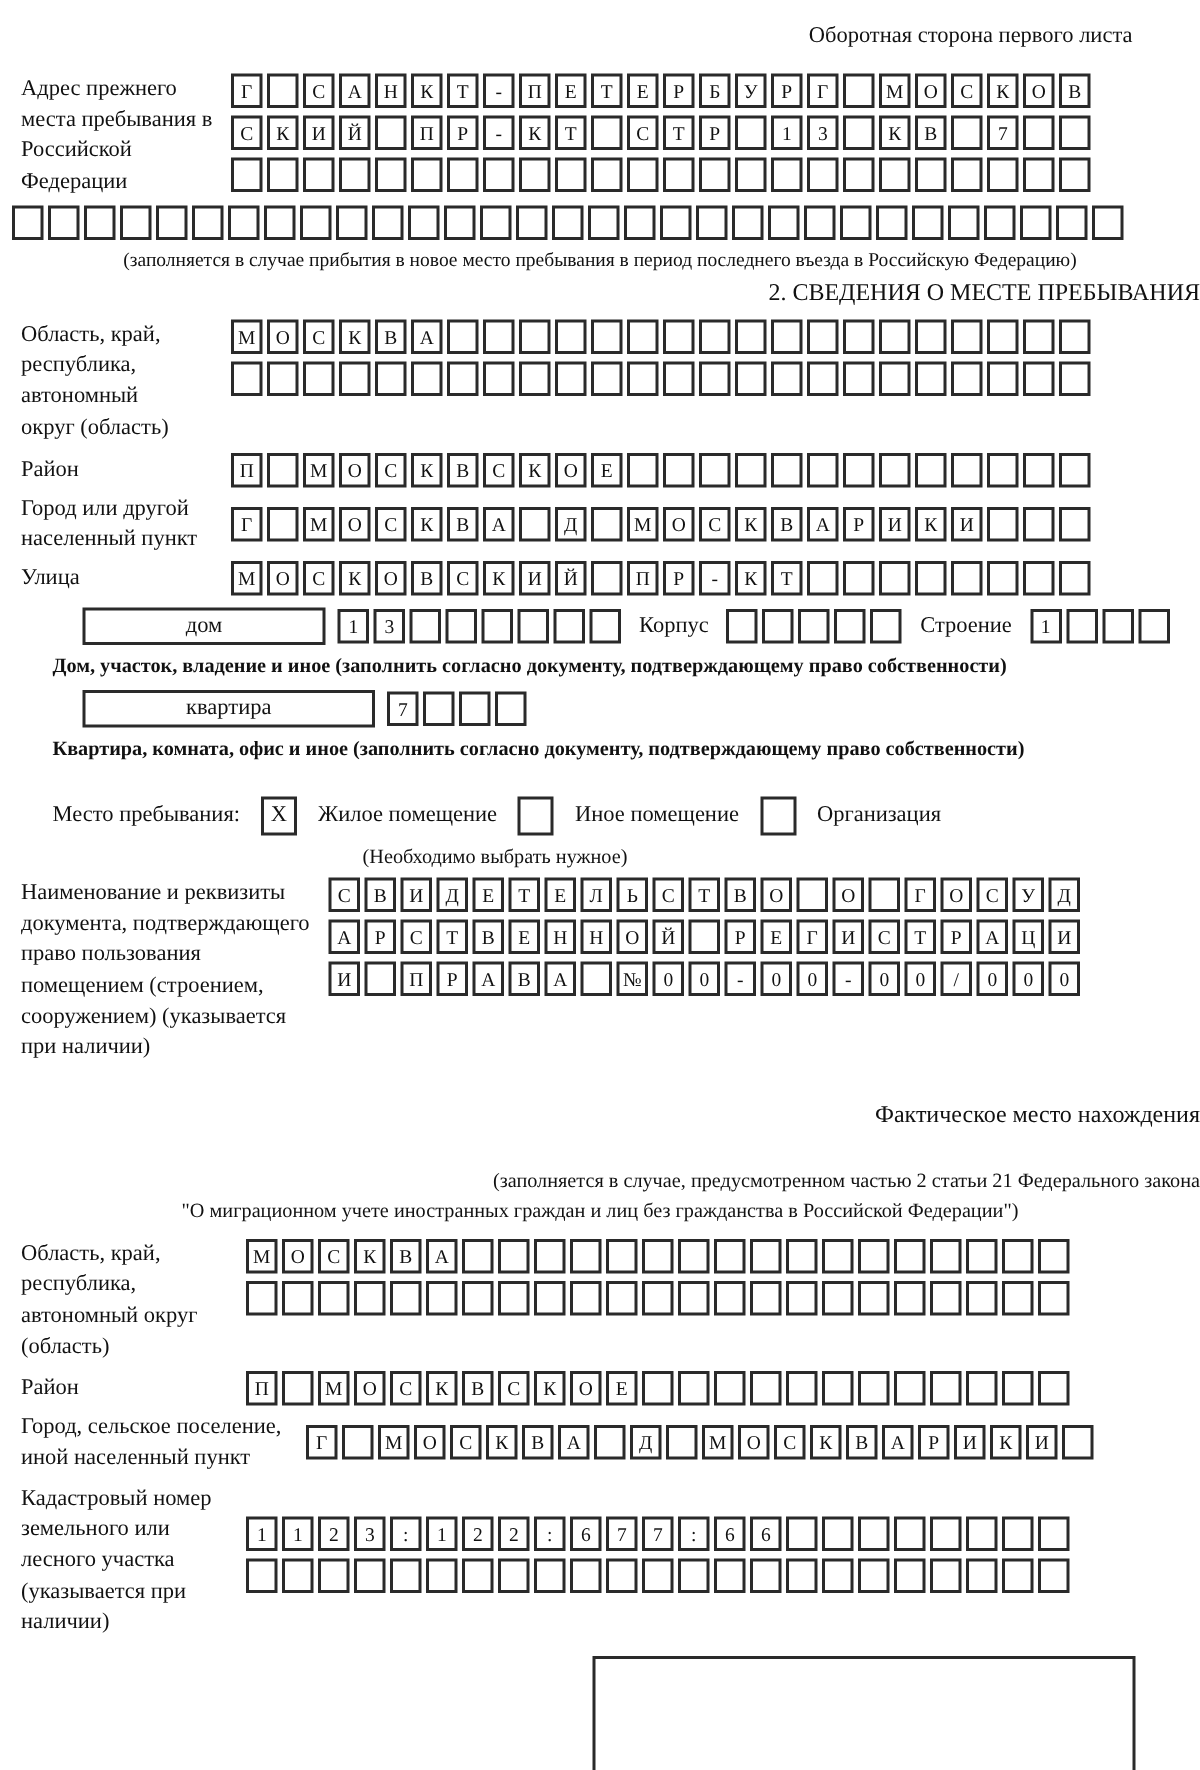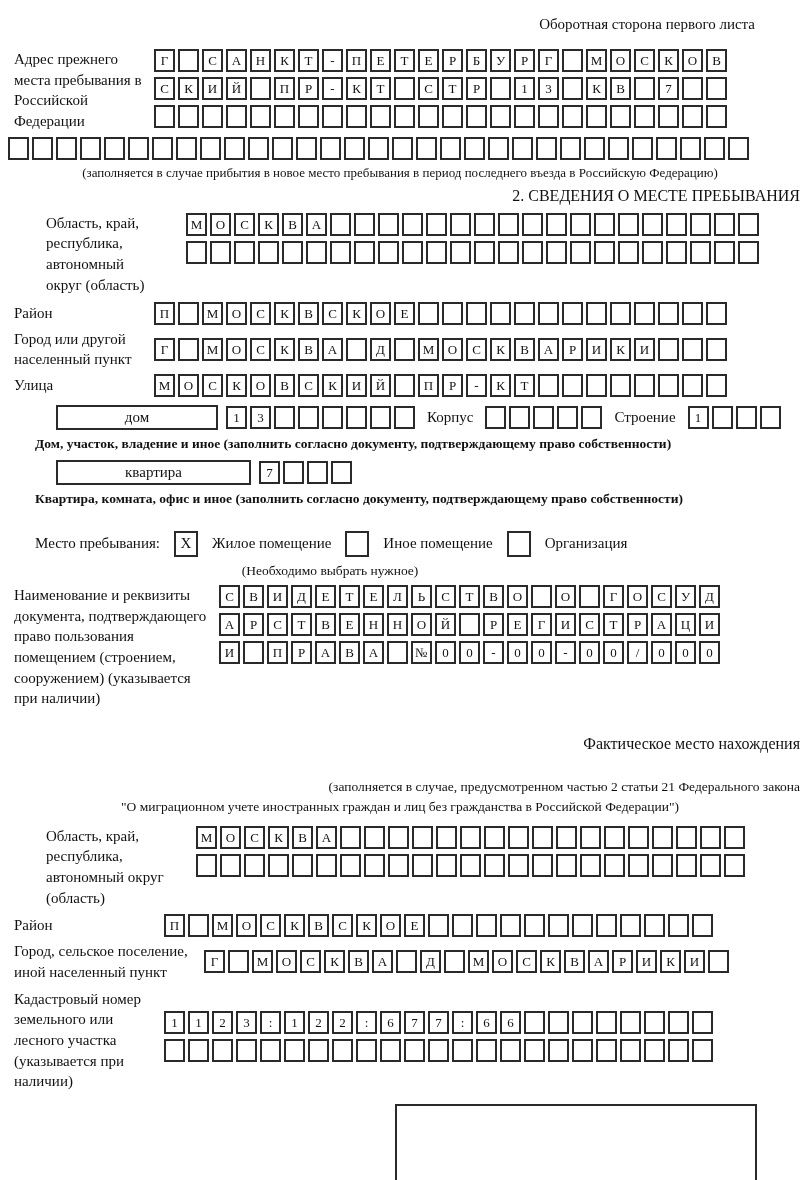--- a/index.html
+++ b/index.html
@@ -47,21 +47,21 @@
   .note {
     font-size: 13px; text-align: center; margin-top: 5px;
   }
   .heading {
     font-size: 16px; font-weight: normal; text-align: right;
   }
 
   
   .house-row, .flat-row {
     display: flex; align-items: center;
-    padding-left: 24px; gap: 8px;
+    padding-left: 55px; gap: 8px;
   }
   .named-box {
     border: 2px solid #2a2a2a; height: 25px;
     display: flex; align-items: center; justify-content: center;
     font-size: 15px;
   }
   .dom-box { width: 162px; }
   .kvartira-box { width: 195px; }
   .inline-lbl { font-size: 15px; padding: 0 4px; }
   .sub-note {
@@ -85,21 +85,21 @@
 
   
   .confirm-wrap { margin: 12px 0 0 395px; width: 362px; }
   .confirm-box {
     width: 362px; height: 175px;
     border: 2px solid #2a2a2a;
   }
 
   .mt4  { margin-top: 4px; }
   .mt6  { margin-top: 6px; }
-  .mt8  { margin-top: 8px; margin-left: 32px; }
+  .mt8  { margin-top: 8px; }
   .mt10 { margin-top: 24px; text-align: right; }
   .mt16 { margin-top: 16px; }
   .mt26 { margin-top: 26px; }
 </style>
 </head>
 <body>
 
 <div class="page">
 
   <div class="title-line">Оборотная сторона первого листа</div>

